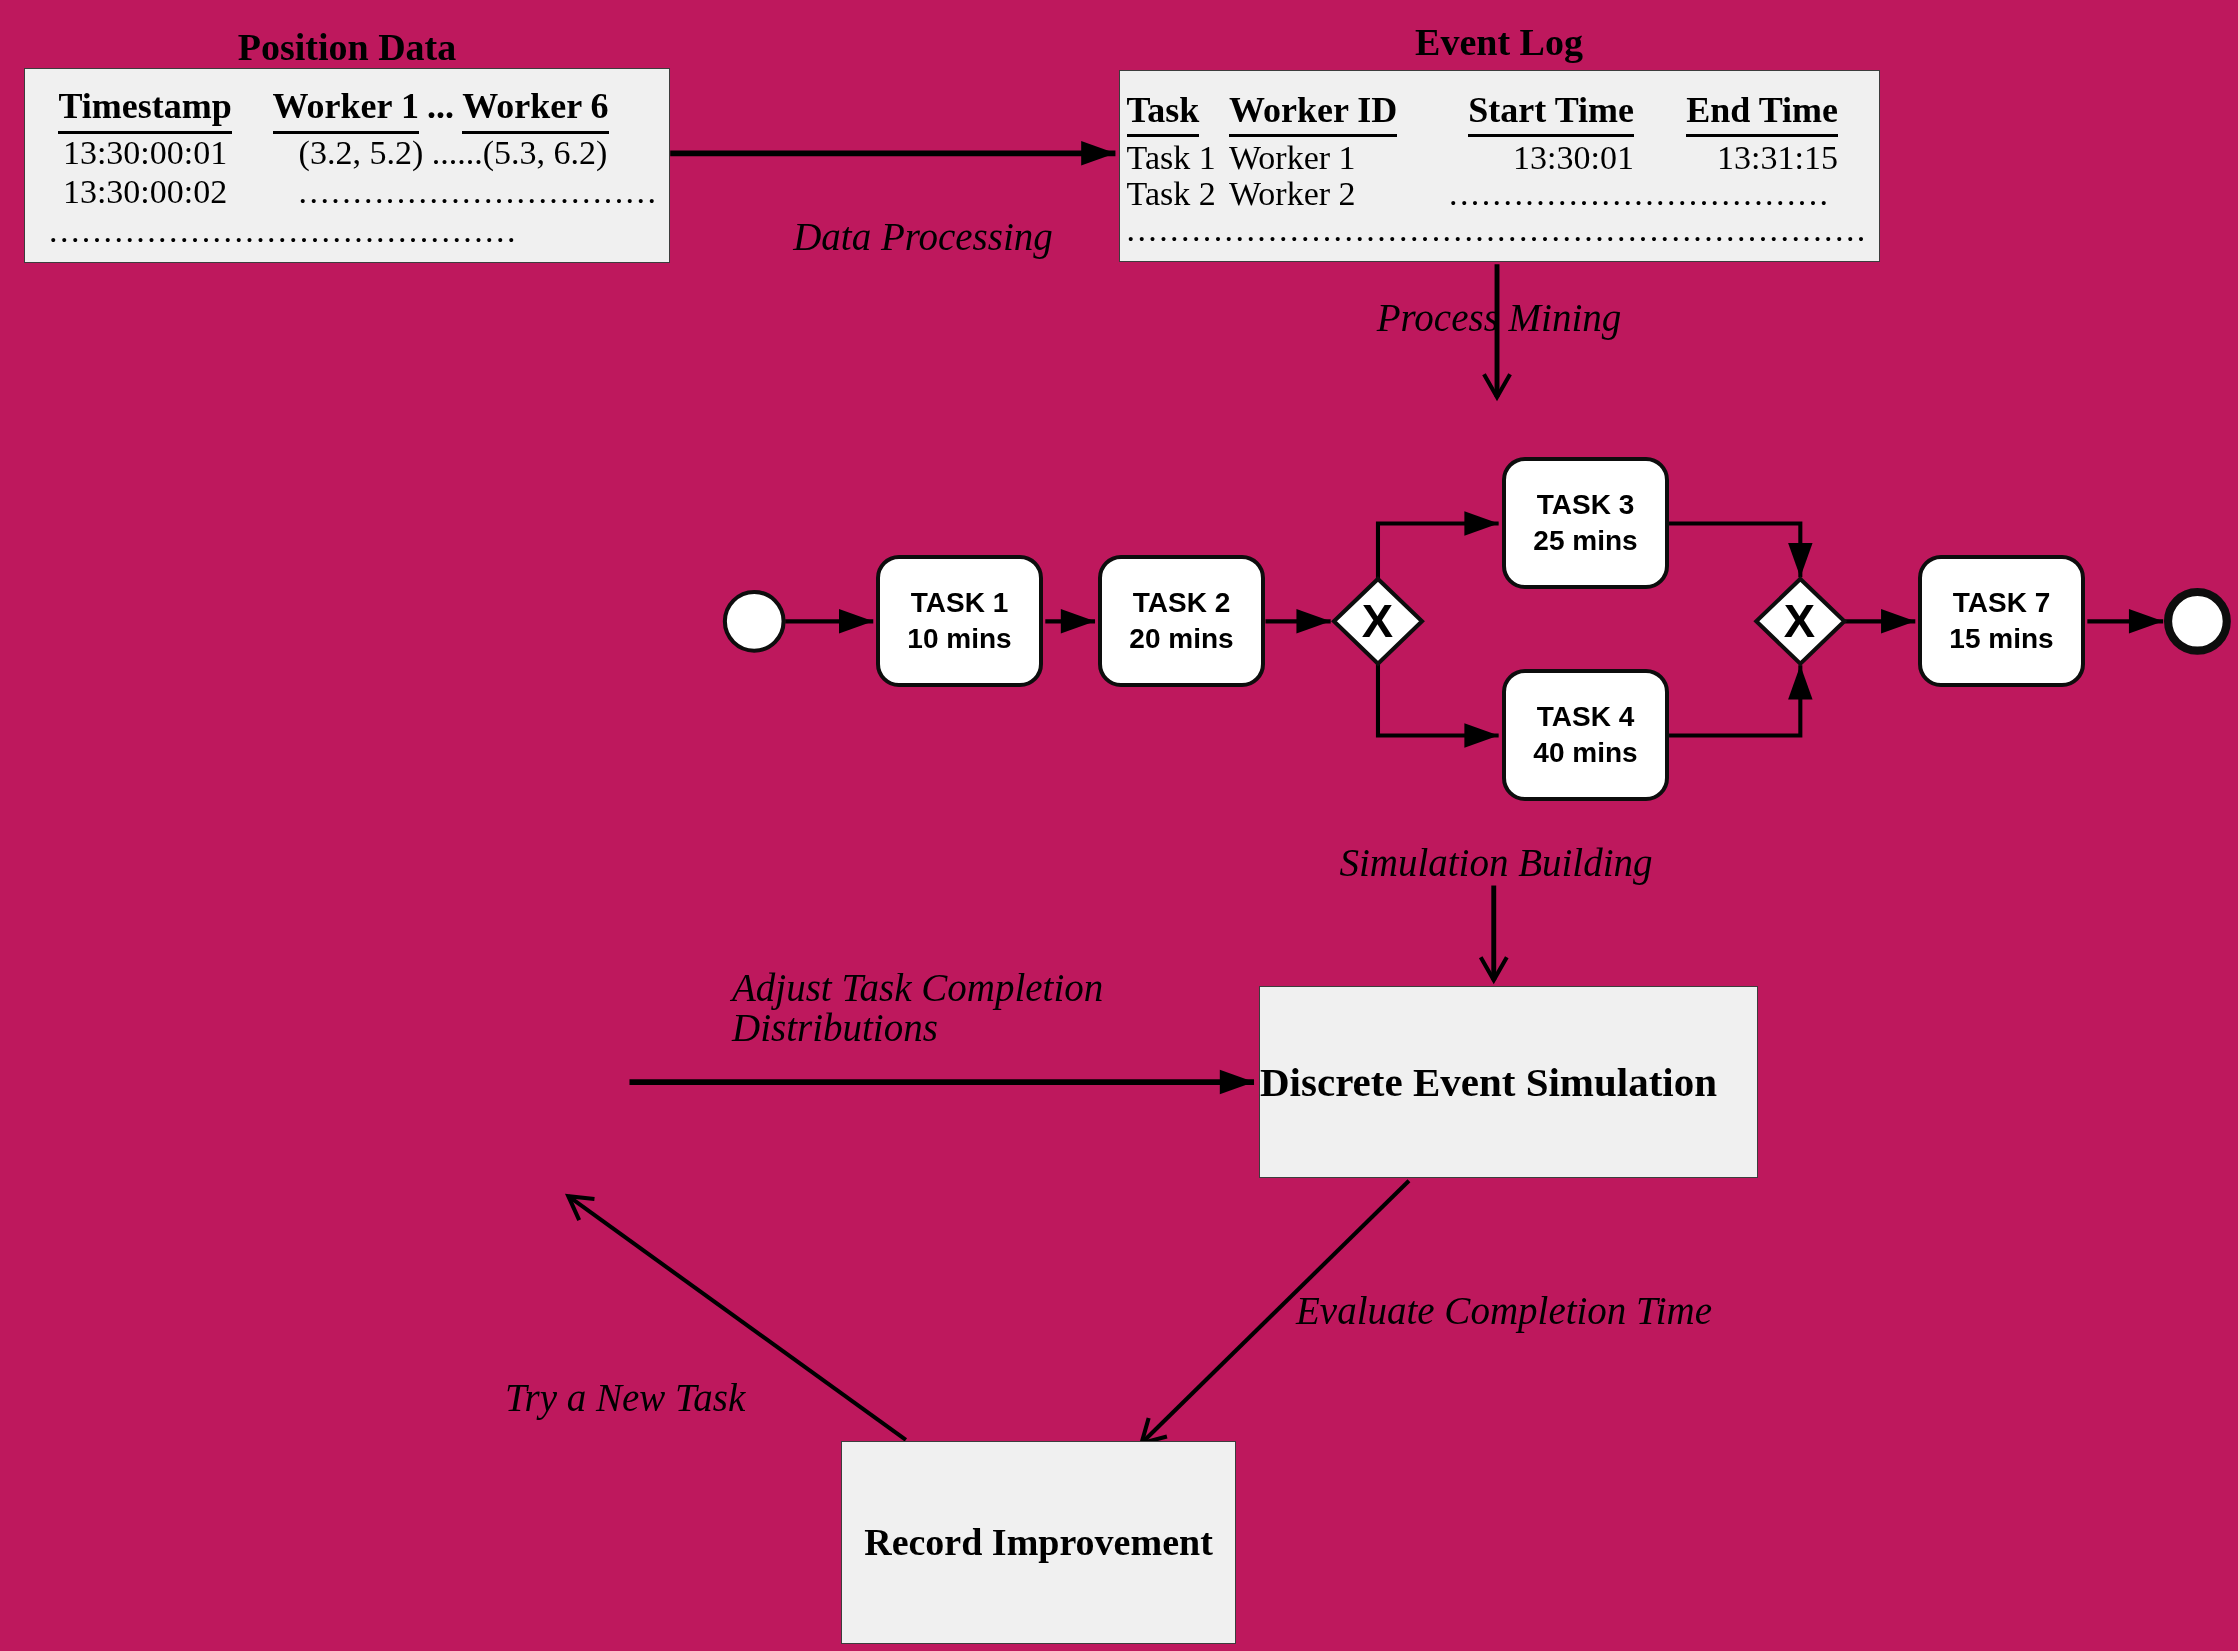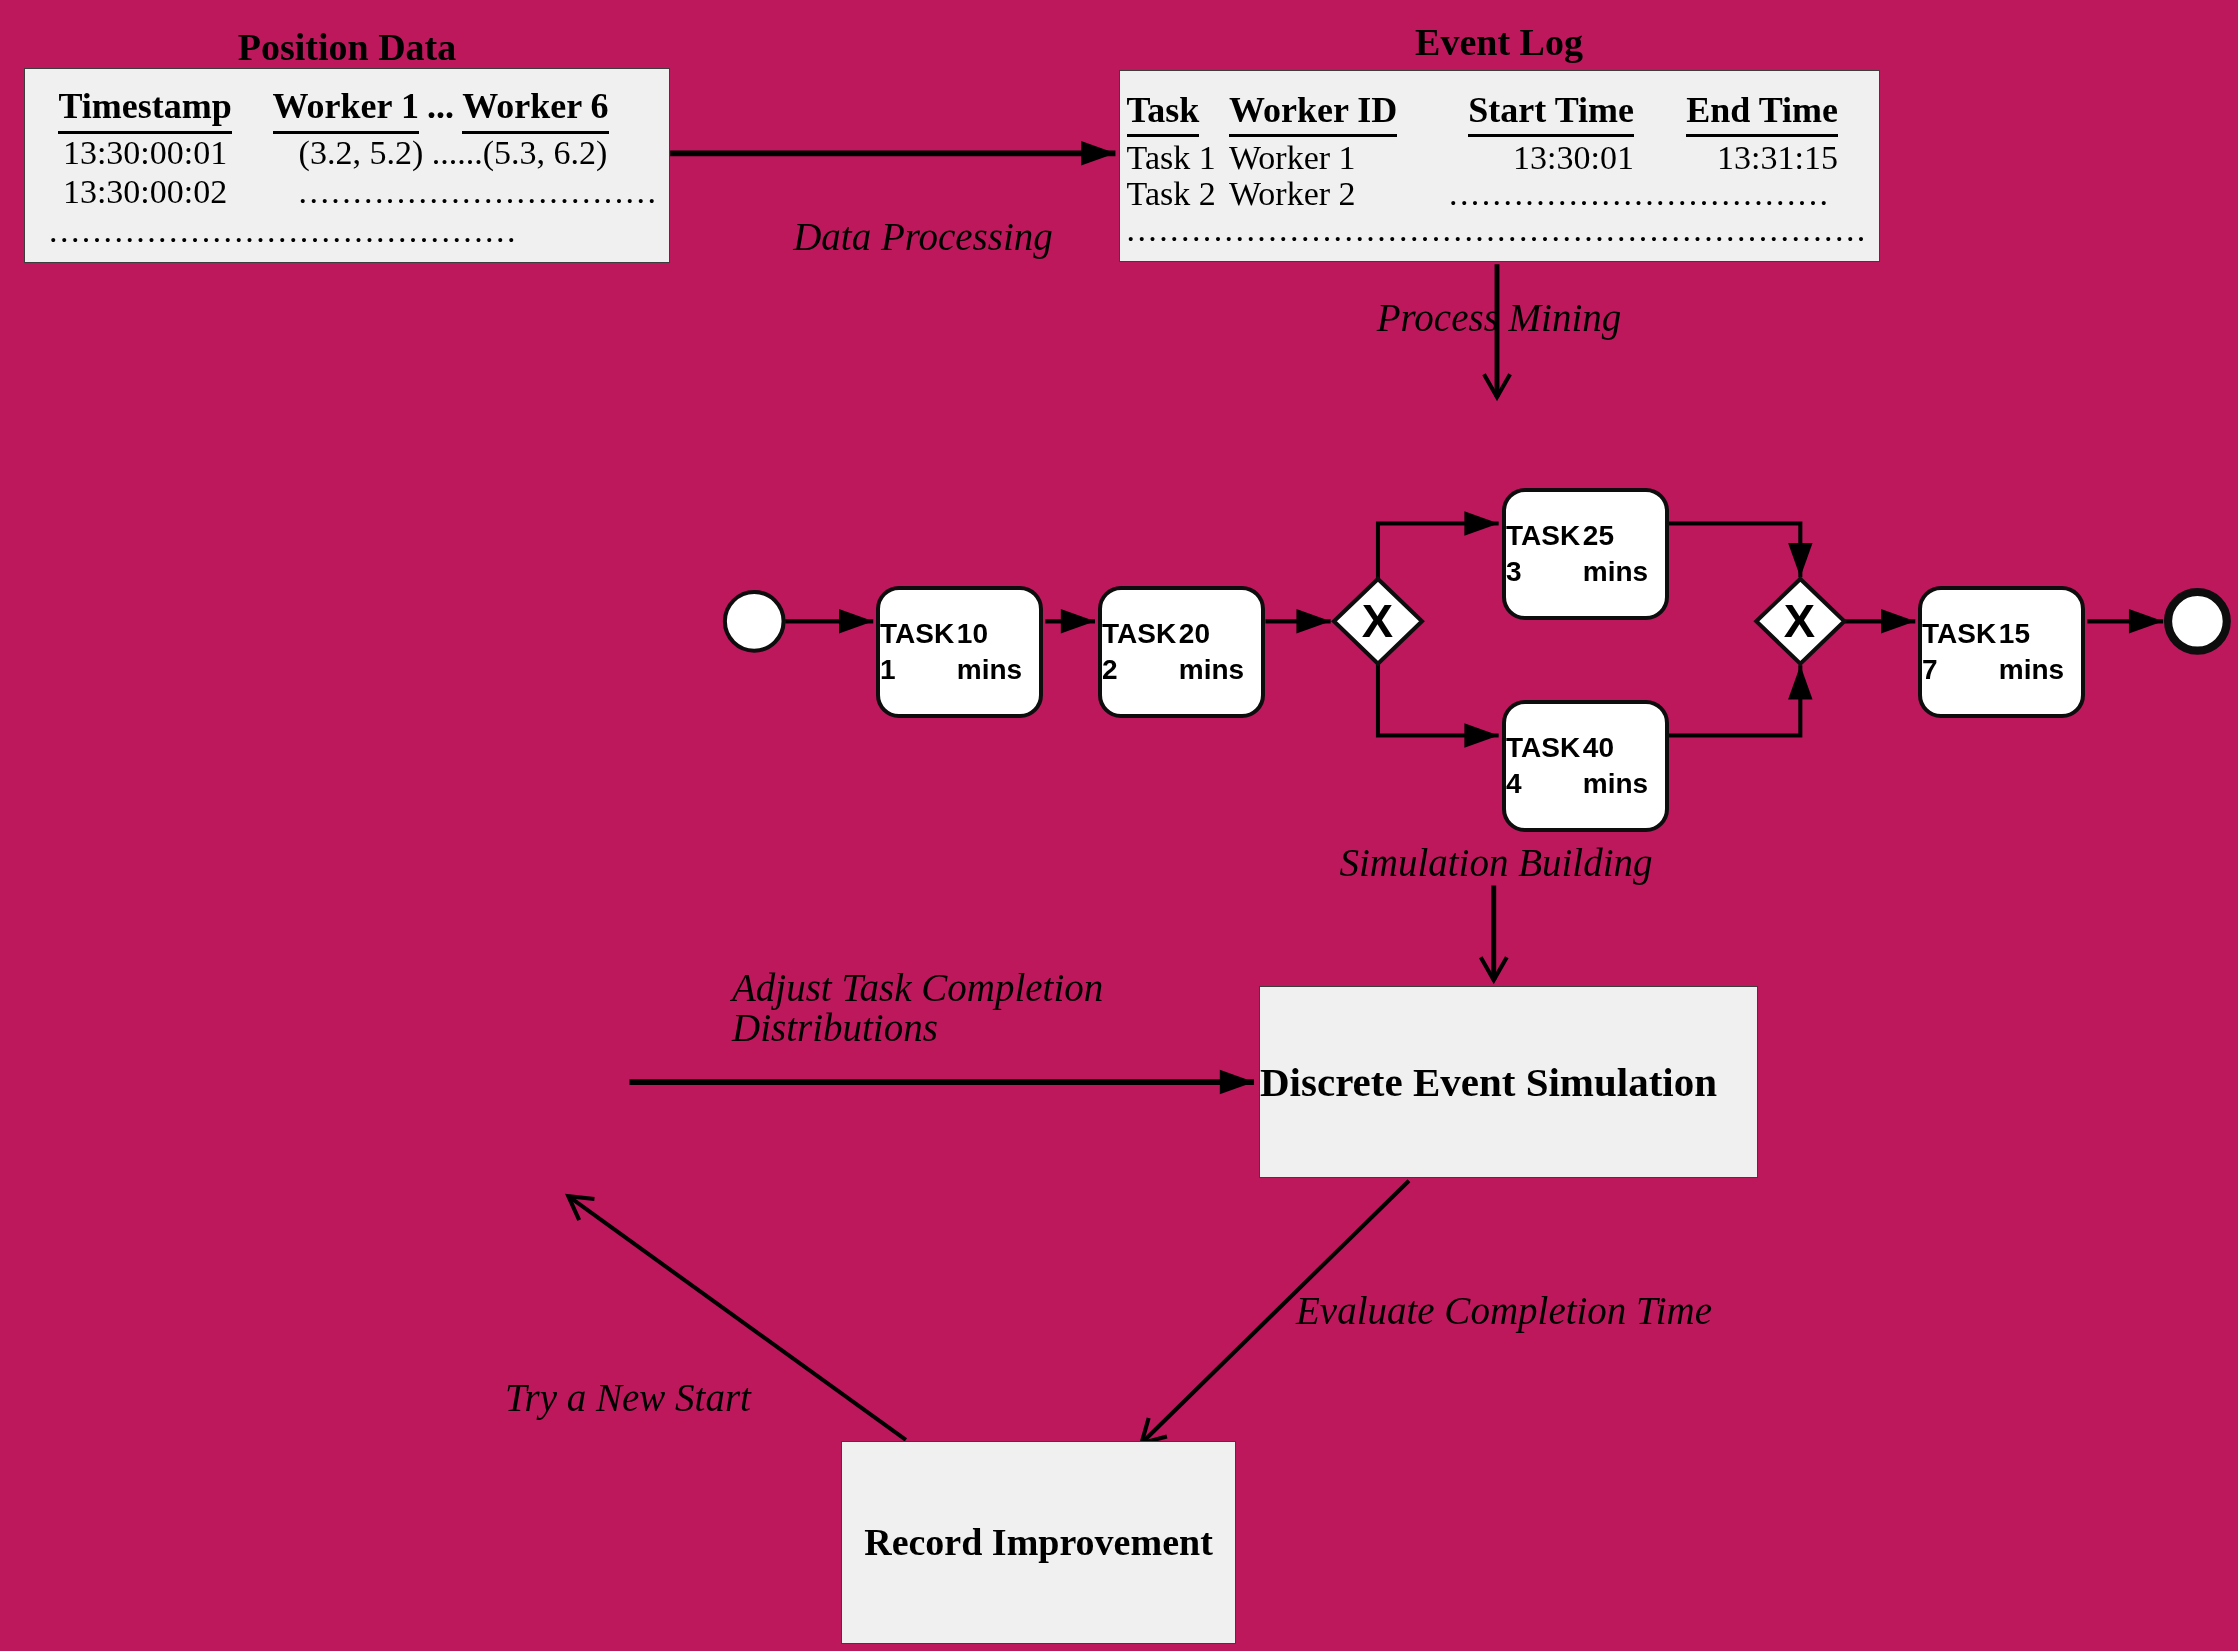--- a/index.html
+++ b/index.html
@@ -17,23 +17,23 @@
   .title{font-weight:bold;font-size:38px;text-align:center;white-space:nowrap;}
   .th{font-weight:bold;font-size:36px;white-space:nowrap;}
   .td{font-size:34px;white-space:nowrap;}
   .u{display:inline-block;border-bottom:3.3px solid #000;padding-bottom:3.3px;}
   .dots{letter-spacing:2.4px;font-size:34px;white-space:nowrap;overflow:hidden;}
   .ital{font-style:italic;font-size:39px;white-space:nowrap;}
   .center{text-align:center;}
   .right{text-align:right;}
 
   .task{position:absolute;width:167px;height:132px;background:#fff;border:4.1px solid #0d0d0d;
-        border-radius:23px;box-sizing:border-box;display:flex;flex-direction:row;
+        border-radius:23px;box-sizing:border-box;display:flex;flex-direction:column;
         align-items:center;justify-content:center;
-        font-family:"Liberation Sans","DejaVu Sans",sans-serif;font-weight:bold;font-size:28px;line-height:36px;margin-top:31px;}
+        font-family:"Liberation Sans","DejaVu Sans",sans-serif;font-weight:bold;font-size:28px;line-height:36px;}
   .gwx{position:absolute;width:73px;height:57px;display:flex;align-items:center;justify-content:center;
        font-family:"Liberation Sans","DejaVu Sans",sans-serif;font-weight:bold;font-size:47px;}
 
   .des-text{width:100%;text-align:left;font-weight:bold;font-size:41px;white-space:nowrap;}
   .change-text{padding-left:9.8px;font-weight:bold;font-size:38px;line-height:38px;white-space:nowrap;}
   .record-text{width:100%;text-align:center;font-weight:bold;font-size:38px;line-height:45px;white-space:nowrap;}
 </style>
 </head>
 <body>
 
@@ -104,21 +104,21 @@
 
     <div class="abs dots" style="left:6.5px;top:140px;width:747px;">....................................................................</div>
   </div>
 
   <div class="abs ital center" style="left:719px;top:214px;width:408px;">Data Processing</div>
   <div class="abs ital center" style="left:1295px;top:295px;width:408px;">Process Mining</div>
   <div class="abs ital center" style="left:1292px;top:840px;width:408px;">Simulation Building</div>
   <div class="abs ital" style="left:732px;top:965px;">Adjust Task Completion</div>
   <div class="abs ital" style="left:732px;top:1005px;">Distributions</div>
   <div class="abs ital" style="left:1296px;top:1288px;">Evaluate Completion Time</div>
-  <div class="abs ital" style="left:505px;top:1375px;">Try a New Start</div>
+  <div class="abs ital" style="left:505px;top:1375px;">Try a New Task</div>
 
   <div class="task" style="left:876px;top:555px;">
     <div>TASK 1</div>
     <div>10 mins</div>
   </div>
   <div class="task" style="left:1098px;top:555px;">
     <div>TASK 2</div>
     <div>20 mins</div>
   </div>
   <div class="task" style="left:1502px;top:457px;">

